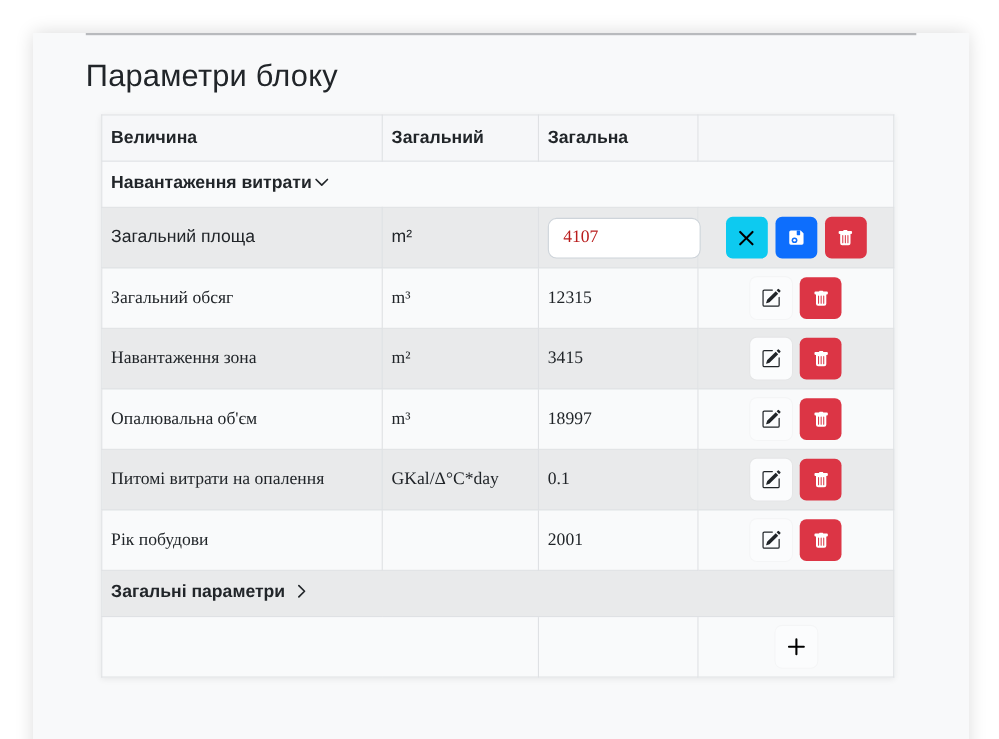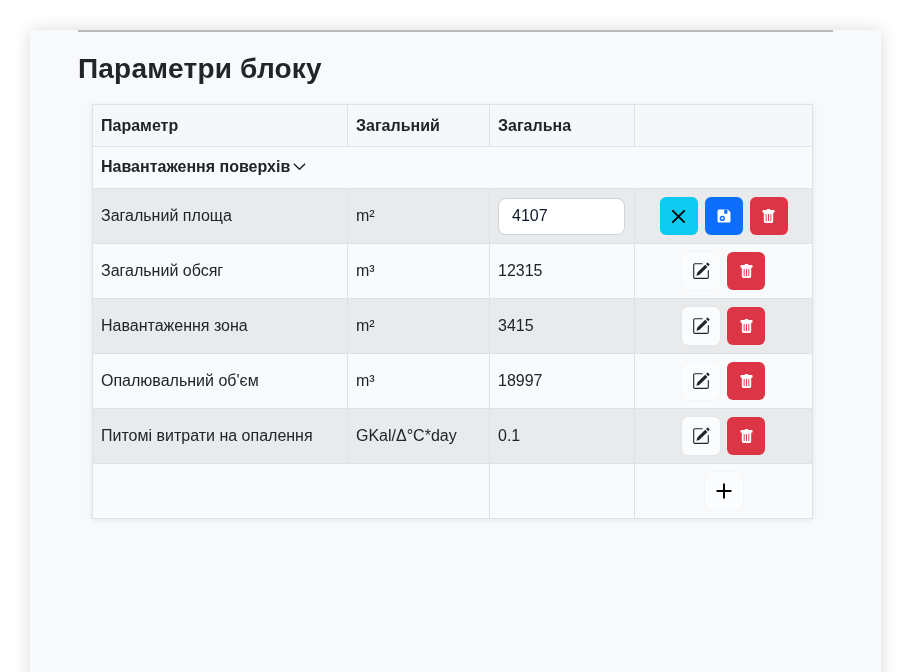--- a/index.html
+++ b/index.html
@@ -16,21 +16,21 @@
     width: 851px; height: 668px;
     background: #f8f9fa;
     box-shadow: 0 0 16px rgba(0,0,0,0.15);
   }
   .content { padding: 0 48px; }
   .top-divider {
     border: 0; border-top: 2px solid #b8babd;
     margin: 30px 0 0 0;
   }
   .page-title {
-    font-size: 28px; font-weight: 700; color: #212529;
+    font-size: 28px; font-weight: 400; color: #212529;
     margin: 21px 0 19px 0; letter-spacing: 0.2px;
   }
   .table-wrap { margin: 0 14px; }
   table.params {
     width: 720px; border-collapse: collapse;
     background: #f9fafb;
     border: 1px solid #dee2e6;
     box-shadow: 0 1px 6px rgba(0,0,0,0.08);
     table-layout: fixed;
   }
@@ -42,31 +42,31 @@
     font-size: 16px;
     vertical-align: middle;
     text-align: left;
     color: #212529;
   }
   thead th { height: 42px; font-weight: 700; background: #f6f7f9; }
   tbody tr { background: #f9fafb; }
   tbody tr:nth-child(even) { background: #e9eaeb; }
   tr.row-section td { height: 42px; font-weight: 700; }
   tr.row-editing td { height: 54px; }
-  tr.row-data td { height: 47px; }
+  tr.row-data td { height: 47px; font-family: Liberation Serif, serif; }
   tr.row-footer td { height: 46px; }
   .param-text { display: inline-block; max-width: 230px; line-height: 1.45; }
   .chevron { display: inline-block; vertical-align: -2px; }
   .chevron.right { margin-left: 8px; }
   .chevron.down { margin-left: 2px; }
   .value-input {
-    width: 127px; height: 37px;
+    width: 139px; height: 37px;
     padding: 4px 13px;
-    font-size: 16px; font-family: Liberation Sans, sans-serif;
-    color: #0f172a; background: #ffffff;
+    font-size: 16px; font-family: Liberation Serif, serif;
+    color: #b91c1c; background: #ffffff;
     border: 1px solid #ced4da; border-radius: 8px;
     outline: none;
   }
   .actions { display: flex; justify-content: center; align-items: center; gap: 7px; }
   .btn {
     display: inline-flex; align-items: center; justify-content: center;
     width: 38px; height: 38px;
     border: 0; border-radius: 6px; cursor: pointer; padding: 0;
   }
   .btn svg { display: block; }
@@ -85,29 +85,29 @@
     <div class="table-wrap">
       <table class="params">
         <colgroup>
             <col class="c1">
             <col class="c2">
             <col class="c3">
             <col class="c4">
           </colgroup>
         <thead>
           <tr>
-            <th>Параметр</th>
+            <th>Величина</th>
             <th>Загальний</th>
             <th>Загальна</th>
             <th></th>
           </tr>
         </thead>
         <tbody id="table-body">
             <tr class="row-section">
-              <td colspan="4"><span>Навантаження поверхів</span><span class="chevron down"><svg width="15" height="15" viewBox="0 0 16 16">
+              <td colspan="4"><span>Навантаження витрати</span><span class="chevron down"><svg width="15" height="15" viewBox="0 0 16 16">
                     <path d="M2.5 5.5 8 11l5.5-5.5" stroke="#212529" stroke-width="1.6" fill="none" stroke-linecap="round" stroke-linejoin="round"></path>
                   </svg></span></td>
             </tr>
             <tr class="row-editing">
               <td><span class="param-text">Загальний площа</span></td>
               <td><span>m²</span></td>
               <td><input type="text" class="value-input" value="4107" style=""></td>
               <td>
                 <div class="actions">
                   <button class="btn btn-info">
@@ -179,21 +179,21 @@
                     <span>
                       <svg width="15" height="15" viewBox="0 0 16 16">
                         <path fill="#fff" d="M2.5 1a1 1 0 0 0-1 1v1a1 1 0 0 0 1 1H3v9a2 2 0 0 0 2 2h6a2 2 0 0 0 2-2V4h.5a1 1 0 0 0 1-1V2a1 1 0 0 0-1-1H10a1 1 0 0 0-1-1H7a1 1 0 0 0-1 1H2.5zm3 4a.5.5 0 0 1 .5.5v7a.5.5 0 0 1-1 0v-7a.5.5 0 0 1 .5-.5zM8 5a.5.5 0 0 1 .5.5v7a.5.5 0 0 1-1 0v-7A.5.5 0 0 1 8 5zm3 .5v7a.5.5 0 0 1-1 0v-7a.5.5 0 0 1 1 0z"></path>
                       </svg>
                     </span>
                   </button>
                 </div>
               </td>
             </tr>
             <tr class="row-data">
-              <td><span class="param-text">Опалювальний об'єм</span></td>
+              <td><span class="param-text">Опалювальна об'єм</span></td>
               <td><span>m³</span></td>
               <td><span>18997</span></td>
               <td>
                 <div class="actions">
                   <button class="btn btn-light">
                     <span>
                       <svg width="18" height="18" viewBox="0 0 16 16">
                         <path fill="#212529" d="M15.502 1.94a.5.5 0 0 1 0 .706L14.459 3.69l-2-2L13.502.646a.5.5 0 0 1 .707 0l1.293 1.293zm-1.75 2.456-2-2L4.939 9.21a.5.5 0 0 0-.121.196l-.805 2.414a.25.25 0 0 0 .316.316l2.414-.805a.5.5 0 0 0 .196-.12l6.813-6.814z"></path>
                         <path fill="#212529" fill-rule="evenodd" d="M1 13.5A1.5 1.5 0 0 0 2.5 15h11a1.5 1.5 0 0 0 1.5-1.5v-6a.5.5 0 0 0-1 0v6a.5.5 0 0 1-.5.5h-11a.5.5 0 0 1-.5-.5v-11a.5.5 0 0 1 .5-.5H9a.5.5 0 0 0 0-1H2.5A1.5 1.5 0 0 0 1 2.5v11z"></path>
                       </svg>
@@ -225,20 +225,49 @@
                   </button>
                   <button class="btn btn-danger">
                     <span>
                       <svg width="15" height="15" viewBox="0 0 16 16">
                         <path fill="#fff" d="M2.5 1a1 1 0 0 0-1 1v1a1 1 0 0 0 1 1H3v9a2 2 0 0 0 2 2h6a2 2 0 0 0 2-2V4h.5a1 1 0 0 0 1-1V2a1 1 0 0 0-1-1H10a1 1 0 0 0-1-1H7a1 1 0 0 0-1 1H2.5zm3 4a.5.5 0 0 1 .5.5v7a.5.5 0 0 1-1 0v-7a.5.5 0 0 1 .5-.5zM8 5a.5.5 0 0 1 .5.5v7a.5.5 0 0 1-1 0v-7A.5.5 0 0 1 8 5zm3 .5v7a.5.5 0 0 1-1 0v-7a.5.5 0 0 1 1 0z"></path>
                       </svg>
                     </span>
                   </button>
                 </div>
               </td>
+            </tr>
+            <tr class="row-data">
+              <td><span class="param-text">Рік побудови</span></td>
+              <td><span></span></td>
+              <td><span>2001</span></td>
+              <td>
+                <div class="actions">
+                  <button class="btn btn-light">
+                    <span>
+                      <svg width="18" height="18" viewBox="0 0 16 16">
+                        <path fill="#212529" d="M15.502 1.94a.5.5 0 0 1 0 .706L14.459 3.69l-2-2L13.502.646a.5.5 0 0 1 .707 0l1.293 1.293zm-1.75 2.456-2-2L4.939 9.21a.5.5 0 0 0-.121.196l-.805 2.414a.25.25 0 0 0 .316.316l2.414-.805a.5.5 0 0 0 .196-.12l6.813-6.814z"></path>
+                        <path fill="#212529" fill-rule="evenodd" d="M1 13.5A1.5 1.5 0 0 0 2.5 15h11a1.5 1.5 0 0 0 1.5-1.5v-6a.5.5 0 0 0-1 0v6a.5.5 0 0 1-.5.5h-11a.5.5 0 0 1-.5-.5v-11a.5.5 0 0 1 .5-.5H9a.5.5 0 0 0 0-1H2.5A1.5 1.5 0 0 0 1 2.5v11z"></path>
+                      </svg>
+                    </span>
+                  </button>
+                  <button class="btn btn-danger">
+                    <span>
+                      <svg width="15" height="15" viewBox="0 0 16 16">
+                        <path fill="#fff" d="M2.5 1a1 1 0 0 0-1 1v1a1 1 0 0 0 1 1H3v9a2 2 0 0 0 2 2h6a2 2 0 0 0 2-2V4h.5a1 1 0 0 0 1-1V2a1 1 0 0 0-1-1H10a1 1 0 0 0-1-1H7a1 1 0 0 0-1 1H2.5zm3 4a.5.5 0 0 1 .5.5v7a.5.5 0 0 1-1 0v-7a.5.5 0 0 1 .5-.5zM8 5a.5.5 0 0 1 .5.5v7a.5.5 0 0 1-1 0v-7A.5.5 0 0 1 8 5zm3 .5v7a.5.5 0 0 1-1 0v-7a.5.5 0 0 1 1 0z"></path>
+                      </svg>
+                    </span>
+                  </button>
+                </div>
+              </td>
+            </tr>
+            <tr class="row-section">
+              <td colspan="4"><span>Загальні параметри</span><span class="chevron right"><svg width="15" height="15" viewBox="0 0 16 16">
+                    <path d="M5 2.5 10.5 8 5 13.5" stroke="#212529" stroke-width="1.6" fill="none" stroke-linecap="round" stroke-linejoin="round"></path>
+                  </svg></span></td>
             </tr>
             <tr class="row-footer">
               <td colspan="2"></td>
               <td></td>
               <td>
                 <div class="actions">
                   <button class="btn btn-light">
                     <span>
                       <svg width="18" height="18" viewBox="0 0 16 16">
                         <path d="M8 2v12M2 8h12" stroke="#000" stroke-width="1.7" fill="none" stroke-linecap="round"></path>

